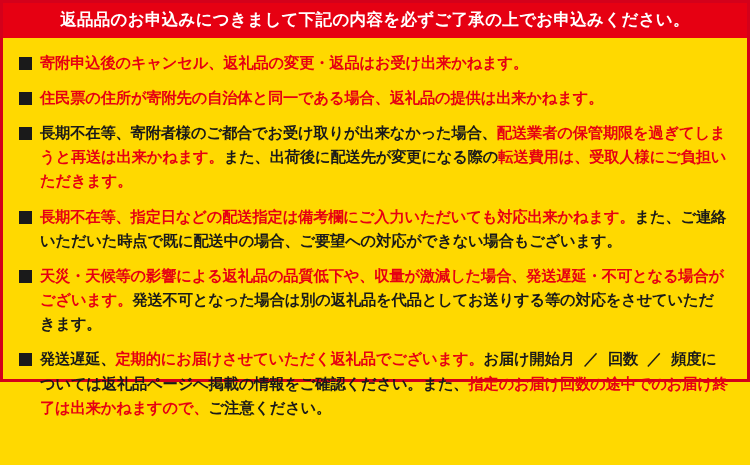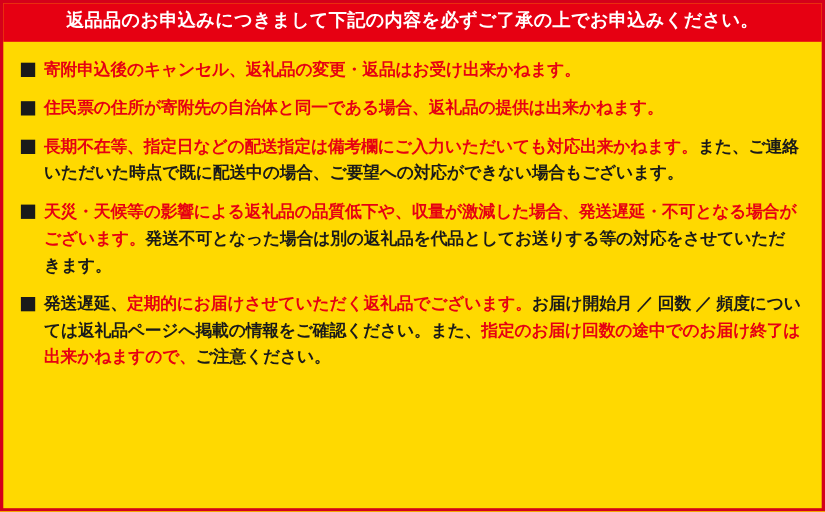--- a/index.html
+++ b/index.html
@@ -9,21 +9,21 @@
   }
   body {
     width: 750px;
     height: 465px;
     font-family: "Liberation Sans", sans-serif;
     background: #ffd900;
     overflow: hidden;
   }
   .notice {
     width: 750px;
-    height: 465px;
+    height: 382px;
     background: #ffd900;
     border: 3px solid #d4001a;
     display: flex;
     flex-direction: column;
   }
   .notice-header {
     background: #e60012;
     color: #ffffff;
     text-align: center;
     font-size: 16.5px;
@@ -34,20 +34,21 @@
     flex: 0 0 auto;
   }
   .notice-body {
     flex: 1 1 auto;
     padding: 14px 18px 8px 16px;
   }
   .item {
     display: flex;
     align-items: flex-start;
     margin-bottom: 11px;
+    font-family: Liberation Mono, monospace;
   }
   .bullet {
     flex: 0 0 auto;
     width: 13px;
     height: 13px;
     background: #1a1a1a;
     margin-top: 5px;
     margin-right: 8px;
   }
   .item-text {
@@ -71,20 +72,24 @@
       <div class="item">
         <span class="bullet"></span>
         <div class="item-text"><span class="hl">寄附申込後のキャンセル、返礼品の変更・返品はお受け出来かねます。</span></div>
       </div>
       <div class="item">
         <span class="bullet"></span>
         <div class="item-text"><span class="hl">住民票の住所が寄附先の自治体と同一である場合、返礼品の提供は出来かねます。</span></div>
       </div>
       <div class="item">
         <span class="bullet"></span>
+        <div class="item-text"><span>長期不在等、寄附者様のご都合でお受け取りが出来なかった場合、</span><span class="hl">配送業者の保管期限を過ぎてしまうと再送は出来かねます。</span><span>また、出荷後に配送先が変更になる際の</span><span class="hl">転送費用は、受取人様にご負担いただきます。</span></div>
+      </div>
+      <div class="item">
+        <span class="bullet"></span>
         <div class="item-text"><span class="hl">長期不在等、指定日などの配送指定は備考欄にご入力いただいても対応出来かねます。</span><span>また、ご連絡いただいた時点で既に配送中の場合、ご要望への対応ができない場合もございます。</span></div>
       </div>
       <div class="item">
         <span class="bullet"></span>
         <div class="item-text"><span class="hl">天災・天候等の影響による返礼品の品質低下や、収量が激減した場合、発送遅延・不可となる場合がございます。</span><span>発送不可となった場合は別の返礼品を代品としてお送りする等の対応をさせていただきます。</span></div>
       </div>
       <div class="item">
         <span class="bullet"></span>
         <div class="item-text"><span>発送遅延、</span><span class="hl">定期的にお届けさせていただく返礼品でございます。</span><span>お届け開始月 ／ 回数 ／ 頻度については返礼品ページへ掲載の情報をご確認ください。また、</span><span class="hl">指定のお届け回数の途中でのお届け終了は出来かねますので、</span><span>ご注意ください。</span></div>
       </div>

